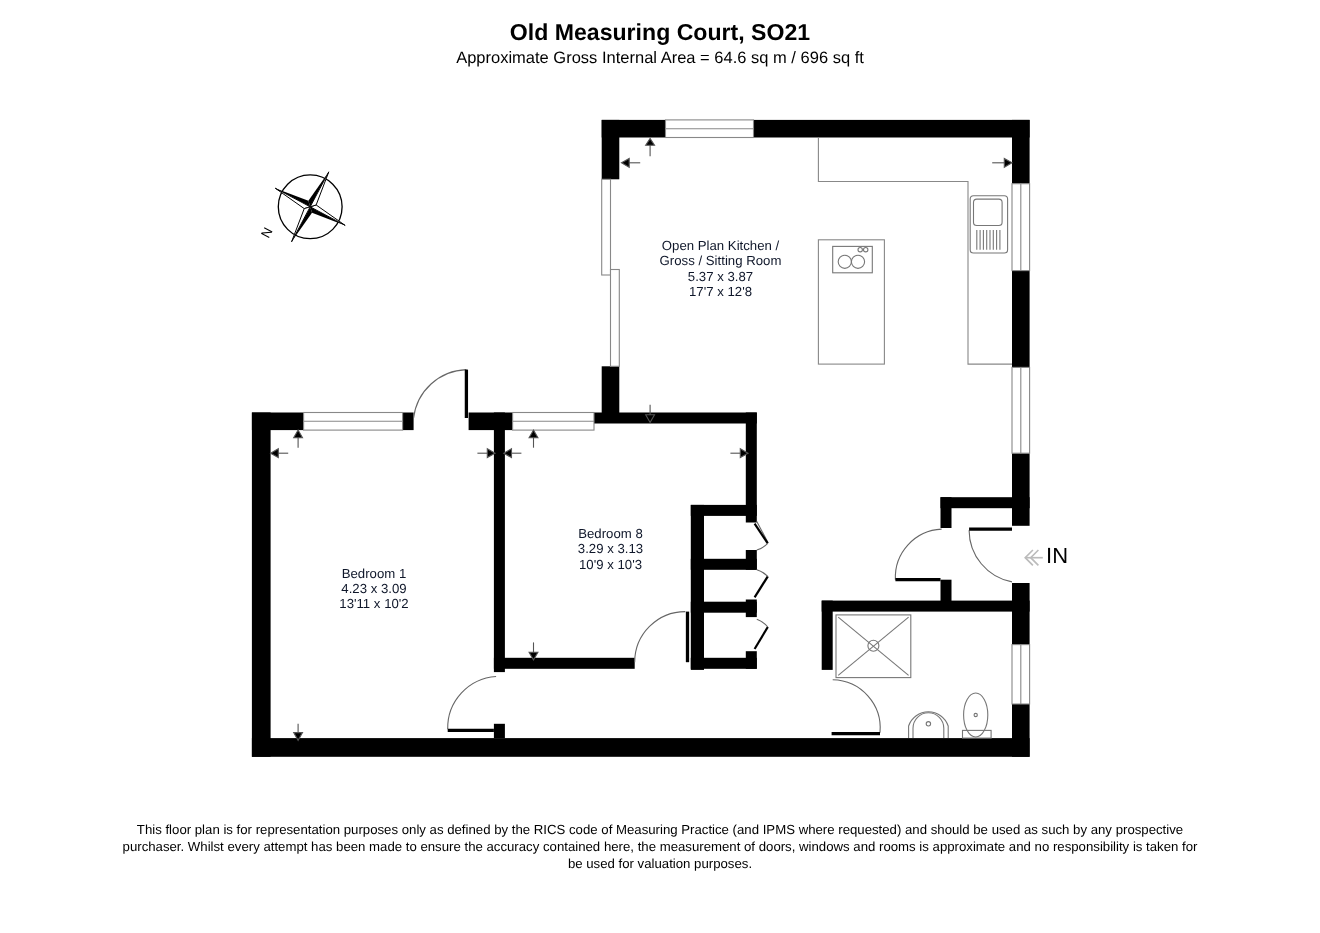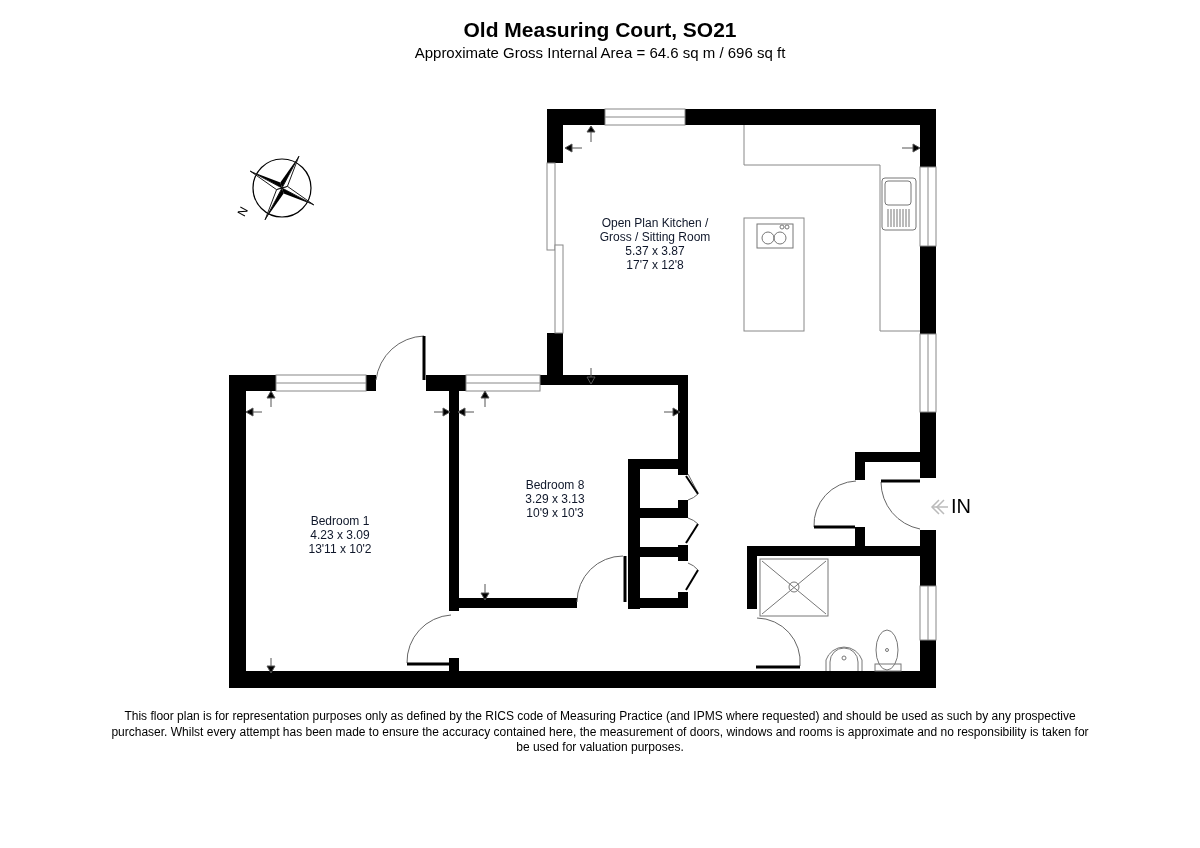--- a/index.html
+++ b/index.html
@@ -3,21 +3,21 @@
   <meta charset="utf-8">
   <style>
     html, body { margin: 0; padding: 0; background: #ffffff; }
     body { width: 1200px; height: 848px; position: relative; overflow: hidden; font-family: "Liberation Sans", sans-serif; color: #000; }
     .title { position: absolute; left: 0; top: 18px; width: 1200px; text-align: center; font-weight: bold; font-size: 21px; line-height: 24px; }
     .subtitle { position: absolute; left: 0; top: 44px; width: 1200px; text-align: center; font-size: 15px; line-height: 18px; }
     svg.plan { position: absolute; left: 0; top: 0; }
     .room-label { position: absolute; text-align: center; font-size: 12px; line-height: 14px; color: #0f172a; }
     .room-label span { display: block; }
     .in-label { position: absolute; left: 951px; top: 495px; font-size: 20px; line-height: 22px; }
-    .disclaimer { position: absolute; left: 70px; top: 709px; width: 1060px; text-align: center; font-size: 12px; line-height: 15.5px; }
+    .disclaimer { position: absolute; left: 70px; top: 747px; width: 1060px; text-align: center; font-size: 12px; line-height: 15.5px; }
     .disclaimer span { display: block; }
   </style>
 </head>
 <body>
 
 <div class="title">Old Measuring Court, SO21</div>
 <div class="subtitle">Approximate Gross Internal Area = 64.6 sq m / 696 sq ft</div>
 
 <svg class="plan" width="1200" height="848" viewBox="0 0 1200 848" xmlns="http://www.w3.org/2000/svg">
 

